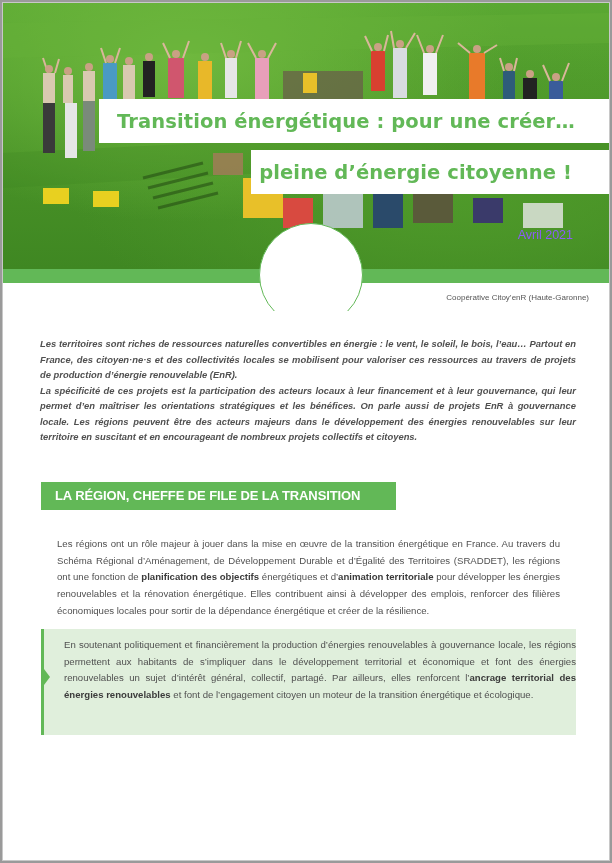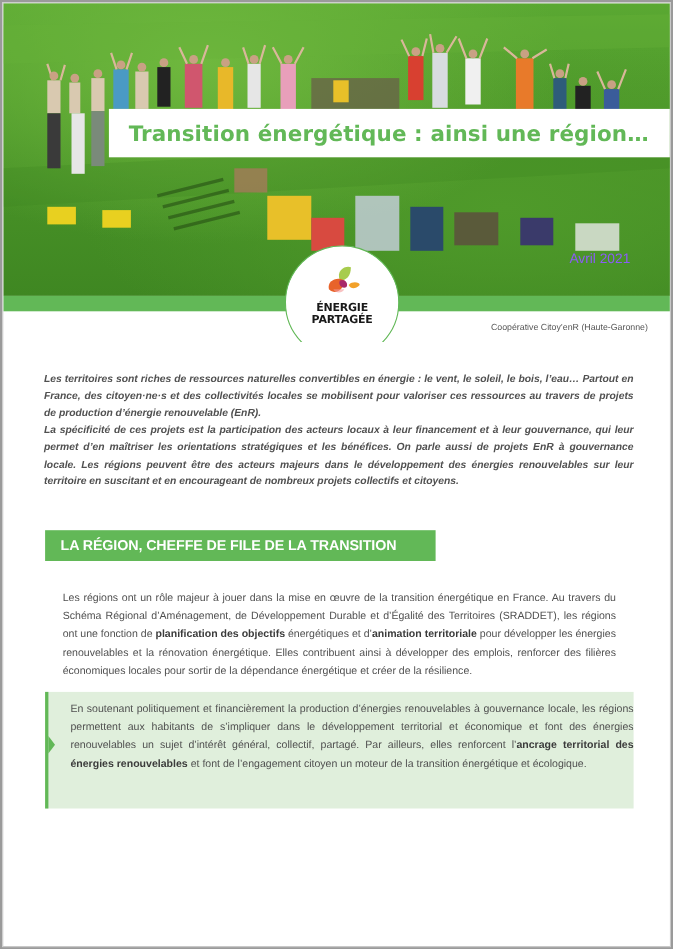--- a/index.html
+++ b/index.html
@@ -181,37 +181,29 @@
 
       <g stroke="#264f14" stroke-width="3" opacity="0.6">
         <path d="M140 175 L200 160 M145 185 L205 170 M150 195 L210 180 M155 205 L215 190"></path>
       </g>
     </svg>
   </div>
 
   <div class="green-band"></div>
 
   <div class="title-box-1">
-    <span class="title-text t1">Transition énergétique : ainsi une région…</span>
+    <span class="title-text t1">Transition énergétique : pour une créer…</span>
+  </div>
+  <div class="title-box-2">
+    <span class="title-text t2">pleine d’énergie citoyenne !</span>
   </div>
 
   <div class="date">Avril 2021</div>
 
   <div class="logo-circle"></div>
-  <div class="logo-wrap">
-    <svg style="position:absolute;left:36px;top:18px;" width="36" height="30" viewBox="0 0 36 30">
-      <path d="M14 14 C10 4 20 0 24 2 C24 10 20 14 14 14 Z" fill="#9dc63a" opacity="0.9"></path>
-      <path d="M4 22 C2 14 12 10 18 14 C18 22 10 28 4 22 Z" fill="#e8632a"></path>
-      <path d="M14 14 C18 12 22 16 20 20 C16 22 12 18 14 14 Z" fill="#a8286a"></path>
-      <path d="M22 18 C26 14 32 16 32 18 C28 22 24 22 22 18 Z" fill="#f2a12a"></path>
-      <path d="M8 22 C10 26 16 26 18 22" fill="#f39a9a" opacity="0.6"></path>
-    </svg>
-    <div class="logo-text" style="top:52px;">ÉNERGIE</div>
-    <div class="logo-text" style="top:63px;">PARTAGÉE</div>
-  </div>
 
   <div class="caption">Coopérative Citoy’enR (Haute-Garonne)</div>
 
   <div class="intro">
     <p>Les territoires sont riches de ressources naturelles convertibles en énergie : le vent, le soleil, le bois, l’eau… Partout en France, des citoyen·ne·s et des collectivités locales se mobilisent pour valoriser ces ressources au travers de projets de production d’énergie renouvelable (EnR).</p>
     <p>La spécificité de ces projets est la participation des acteurs locaux à leur financement et à leur gouvernance, qui leur permet d’en maîtriser les orientations stratégiques et les bénéfices. On parle aussi de projets EnR à gouvernance locale. Les régions peuvent être des acteurs majeurs dans le développement des énergies renouvelables sur leur territoire en suscitant et en encourageant de nombreux projets collectifs et citoyens.</p>
   </div>
 
   <div class="section-head">LA RÉGION, CHEFFE DE FILE DE LA TRANSITION ÉNERGÉTIQUE</div>
 

